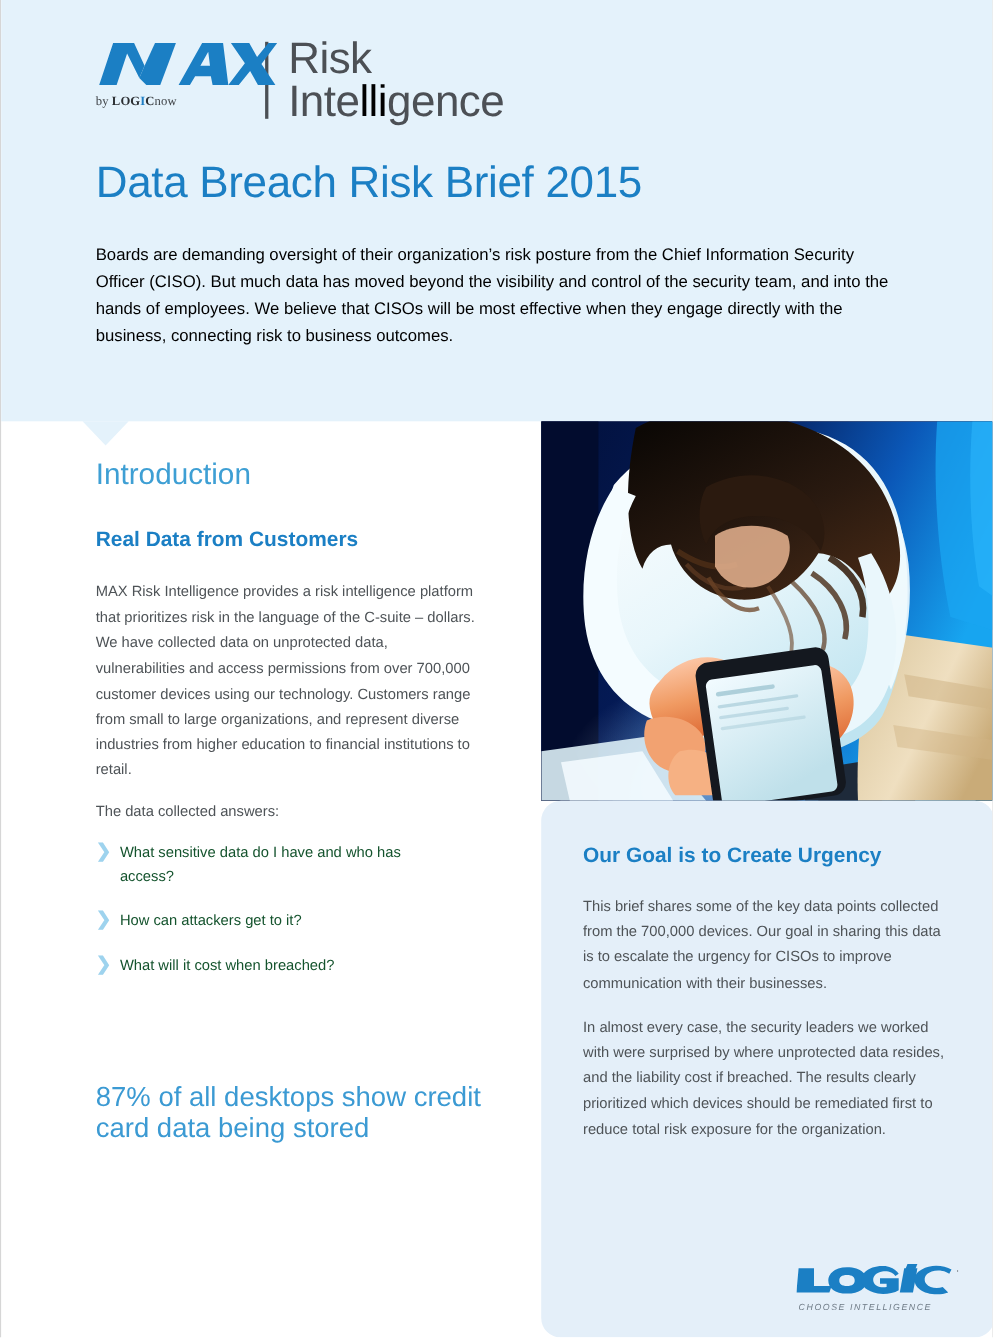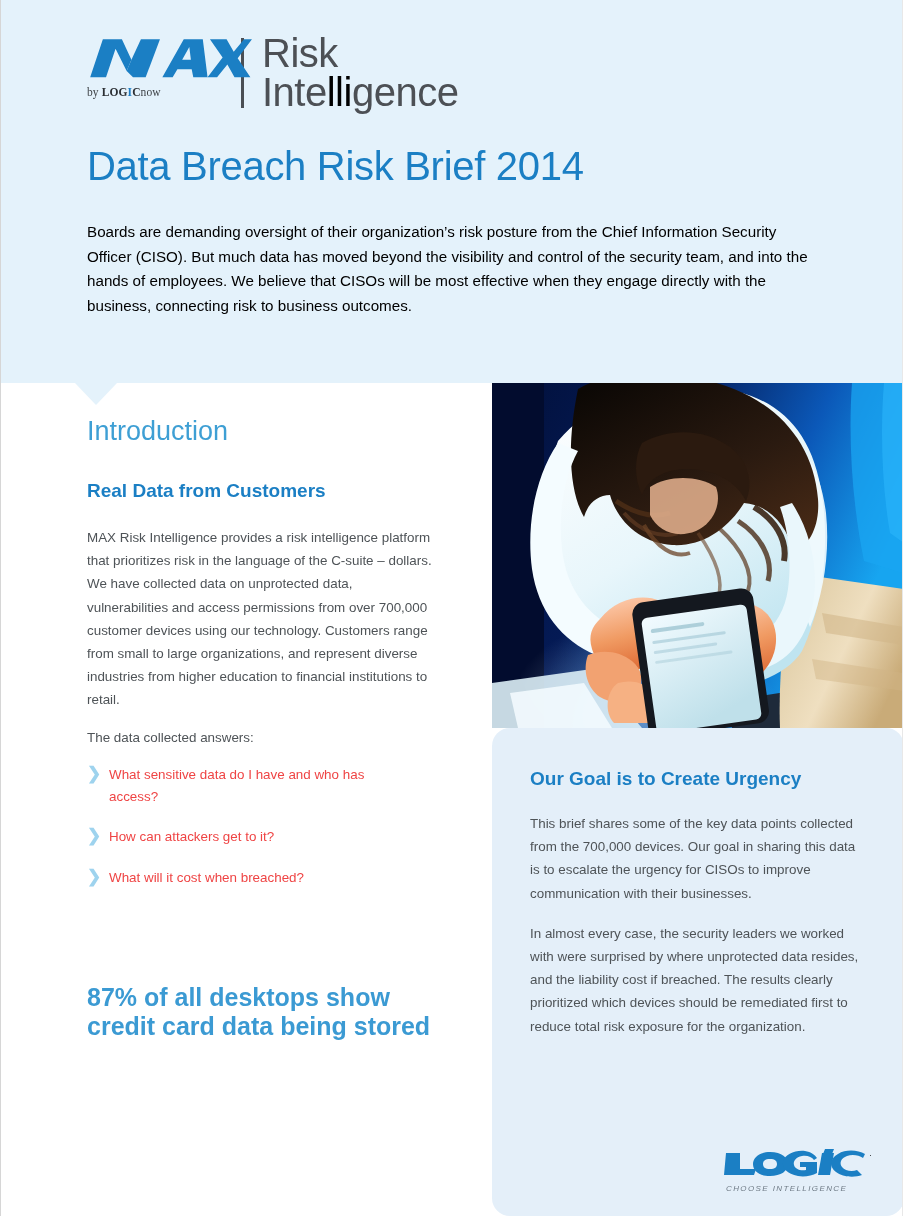--- a/index.html
+++ b/index.html
@@ -159,33 +159,33 @@
     flex: 0 0 22px;
     color: #9ed3ee;
     font-size: 17px;
     font-weight: bold;
     line-height: 1.25;
     margin-top: -1px;
   }
   .bullet-text {
     font-size: 13.4px;
     line-height: 1.62;
-    color: #ef4444;
+    color: #14532d;
     width: 290px;
   }
 
   .stat-callout {
     position: absolute;
     left: 86px;
     top: 983px;
     width: 360px;
     font-size: 25px;
     line-height: 1.17;
     color: #3b9ad3;
-    font-weight: 700;
+    font-weight: 400;
   }
 
   
   .photo {
     position: absolute;
     left: 491px;
     top: 383px;
     width: 412px;
     height: 345px;
     overflow: hidden;
@@ -262,21 +262,21 @@
       </svg>
       <div class="logo-byline"><span>by </span><span class="lg-bold">LOG</span><span class="lg-i">I</span><span class="lg-bold">C</span><span class="lg-now">now</span></div>
     </div>
     <div class="logo-divider"></div>
     <div class="logo-right">
       <span class="logo-risk">Risk</span>
       <span class="logo-intel"><span>Inte</span><span class="em">lli</span><span>gence</span></span>
     </div>
   </div>
 
-  <div class="doc-title">Data Breach Risk Brief 2014</div>
+  <div class="doc-title">Data Breach Risk Brief 2015</div>
   <div class="lead">Boards are demanding oversight of their organization’s risk posture from the Chief Information Security Officer (CISO). But much data has moved beyond the visibility and control of the security team, and into the hands of employees. We believe that CISOs will be most effective when they engage directly with the business, connecting risk to business outcomes.</div>
 
   <div class="sec-heading">Introduction</div>
   <div class="sub-heading">Real Data from Customers</div>
   <div class="body-col">MAX Risk Intelligence provides a risk intelligence platform that prioritizes risk in the language of the C-suite – dollars. We have collected data on unprotected data, vulnerabilities and access permissions from over 700,000 customer devices using our technology. Customers range from small to large organizations, and represent diverse industries from higher education to financial institutions to retail.</div>
   <div class="intro-lineup">The data collected answers:</div>
 
   <div class="bullets">
     <div class="bullet">
       <span class="bullet-icon">❯</span>

